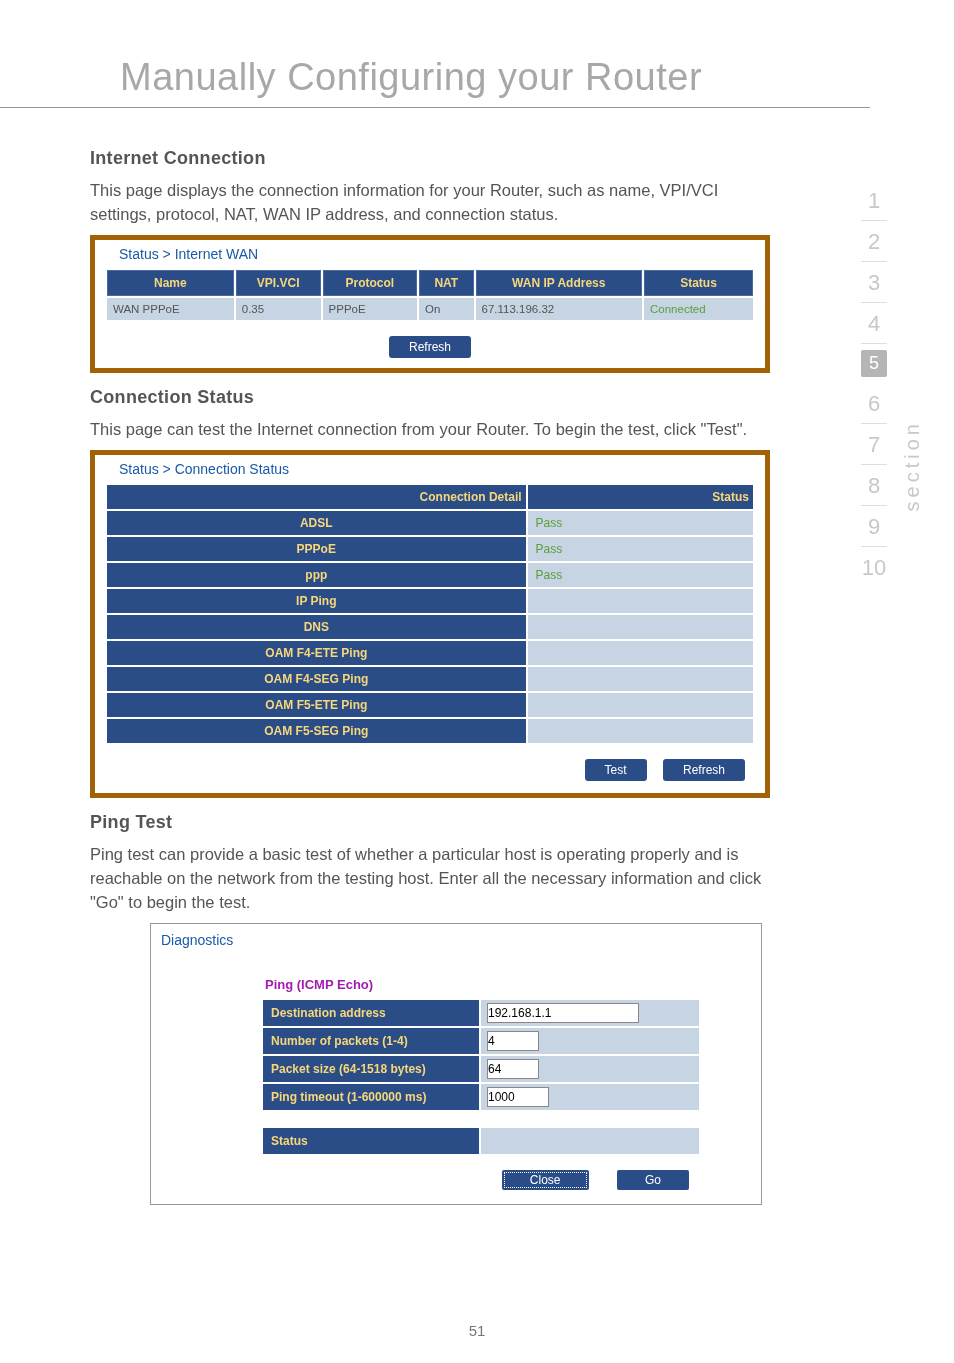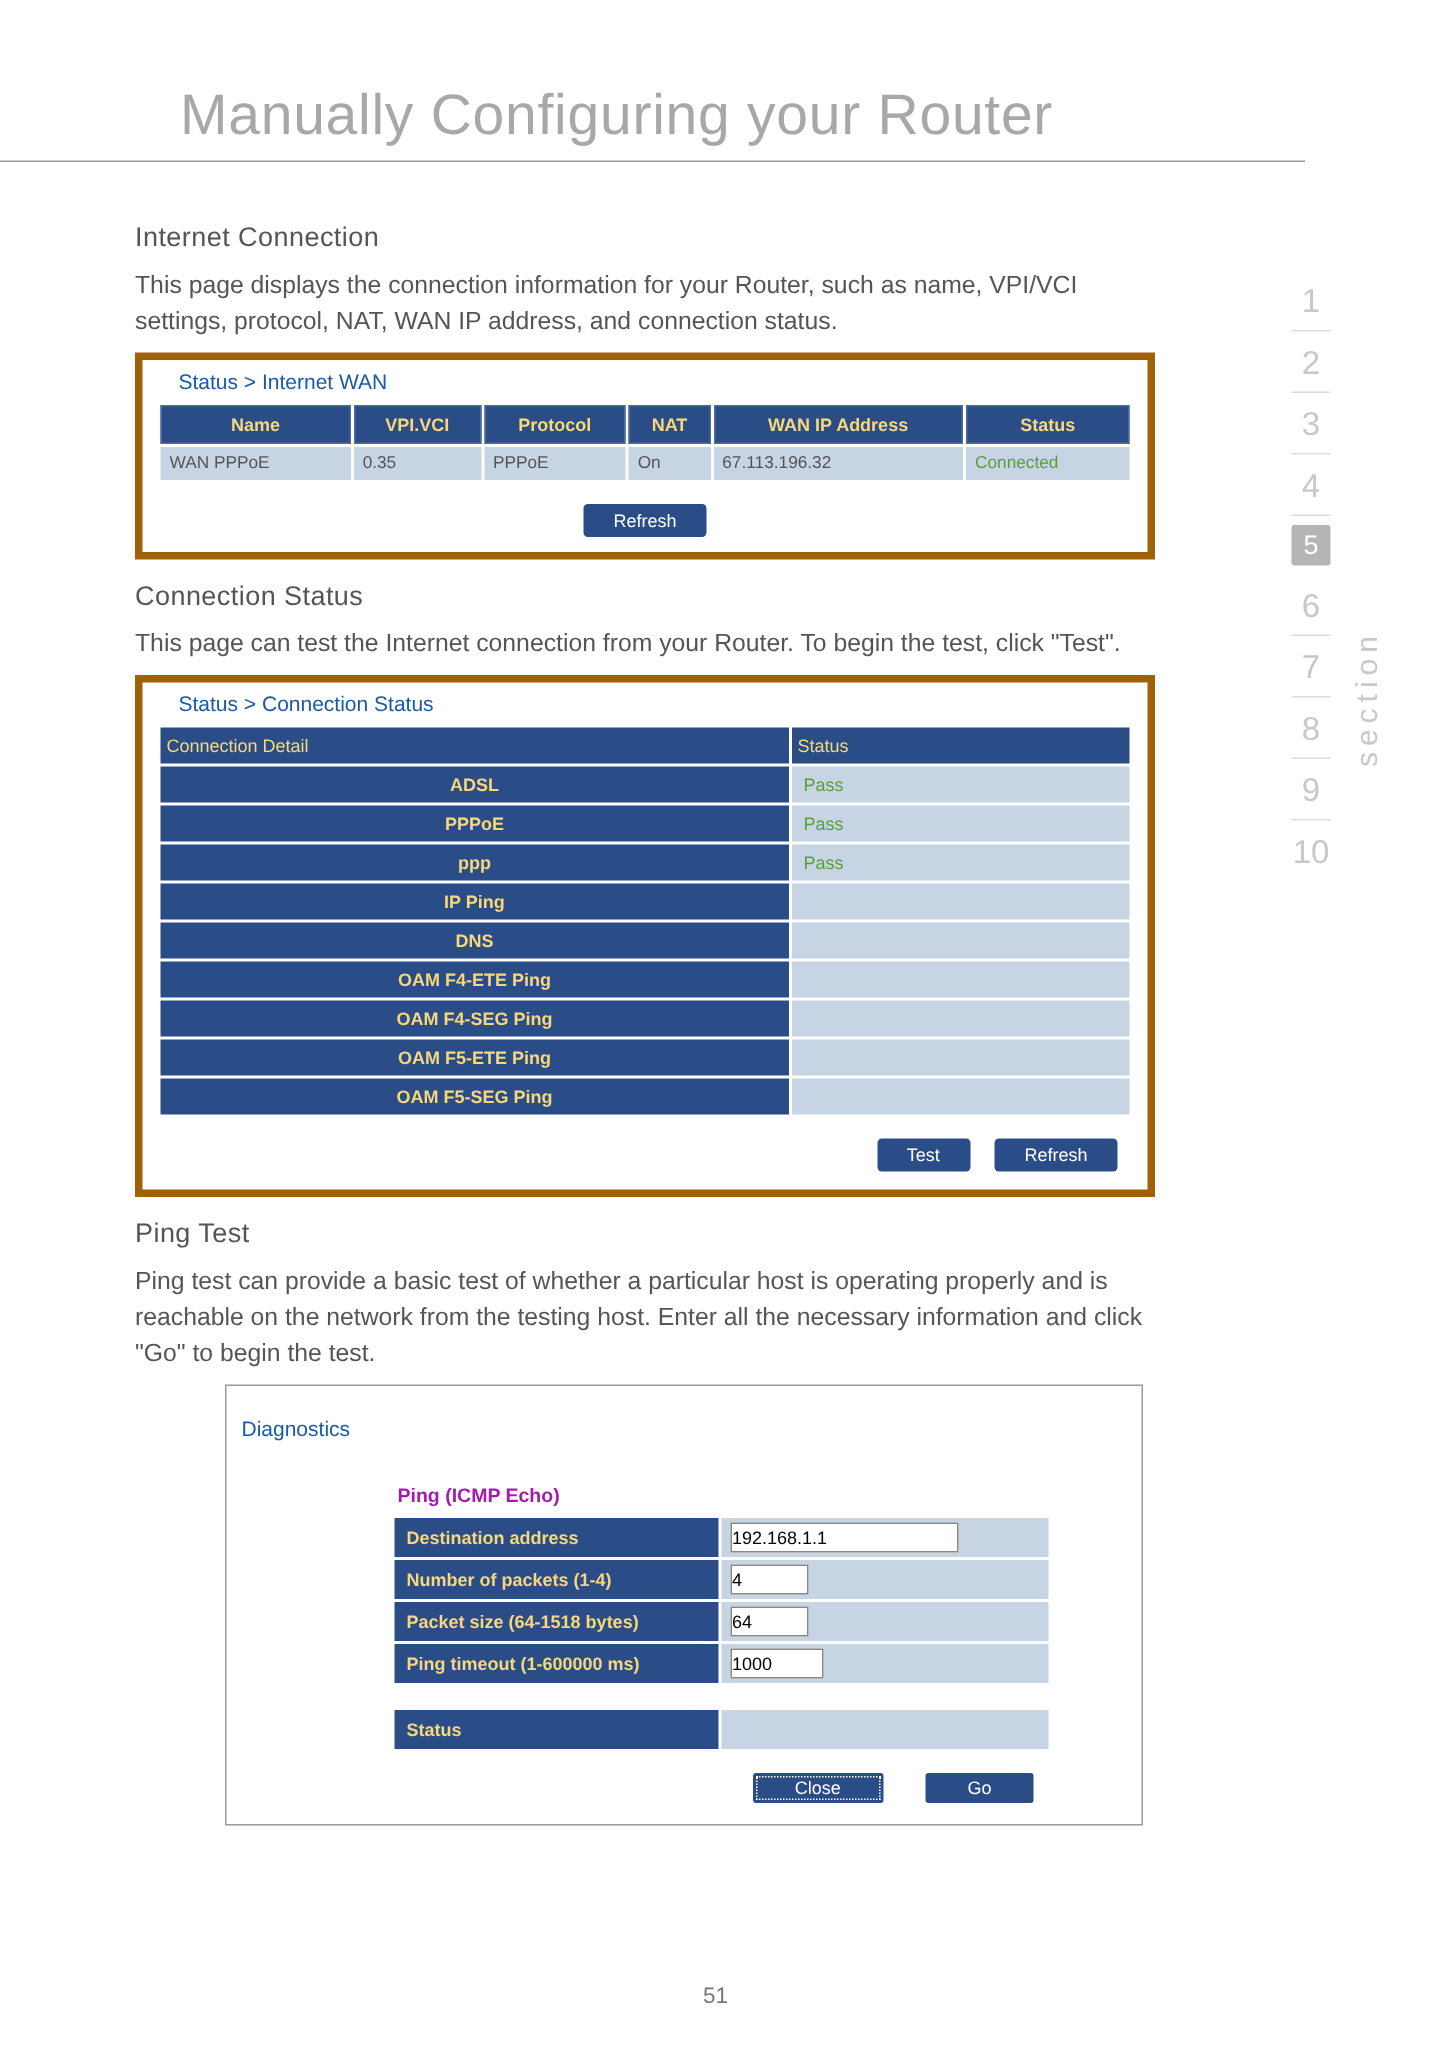--- a/index.html
+++ b/index.html
@@ -21,21 +21,21 @@
     margin: 0 90px 40px 0;
     width: 750px;
     letter-spacing: 0.5px;
   }
   .content {
     padding: 0 90px 0 90px;
     width: 680px;
   }
   h3.section-head {
     font-size: 18px;
-    font-weight: normal;
+    font-weight: bold;
     color: #555;
     margin: 0 0 10px 0;
     letter-spacing: 0.3px;
   }
   p.body-text {
     font-size: 16.5px;
     line-height: 1.45;
     color: #555;
     margin: 0 0 8px 0;
   }
@@ -128,23 +128,23 @@
   table.conn-status {
     width: calc(100% - 20px);
     margin: 0 10px 0 10px;
     border-collapse: separate;
     border-spacing: 2px;
     font-size: 12px;
   }
   table.conn-status th {
     background: #2b4d87;
     color: #f6d77a;
-    font-weight: normal;
+    font-weight: bold;
     padding: 5px 4px;
-    text-align: left;
+    text-align: right;
   }
   table.conn-status td.label {
     background: #2b4d87;
     color: #f6d77a;
     text-align: center;
     padding: 5px;
     font-weight: bold;
   }
   table.conn-status td.val {
     background: #c6d4e3;
@@ -160,21 +160,20 @@
     border: 1px solid #999;
     margin: 6px 0 0 60px;
     width: 590px;
     padding: 6px 10px 14px 10px;
   }
   .diag-title {
     color: #1a5aa6;
     font-size: 14px;
     font-weight: 500;
     padding: 2px 0 10px 0;
-    margin-top: 12px;
   }
   .diag-inner {
     margin-left: 100px;
   }
   .ping-head {
     color: #a21caf;
     font-size: 13px;
     font-weight: bold;
     padding: 0 0 6px 4px;
     margin-top: 19px;

